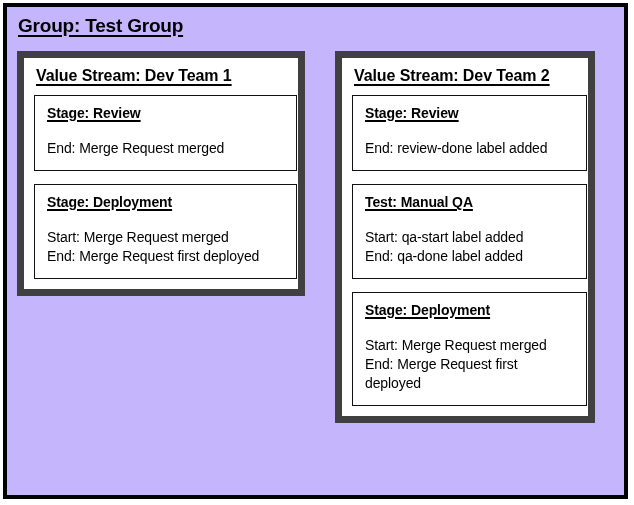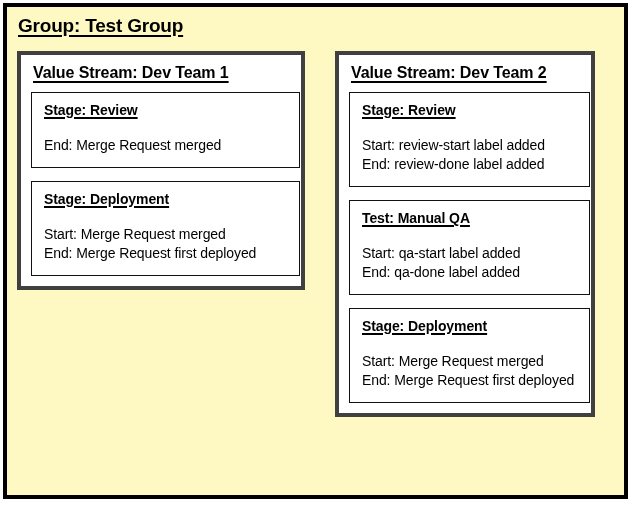--- a/index.html
+++ b/index.html
@@ -18,21 +18,21 @@
 
   
   #group-frame {
     position: absolute;
     left: 3px;
     top: 3px;
     width: 625px;
     height: 496px;
     box-sizing: border-box;
     border: 4px solid #000000;
-    background: #fef9c3;
+    background: #c4b5fd;
   }
 
   
   .group-title {
     position: absolute;
     left: 11px;
     top: 8px;
     font-size: 19px;
     font-weight: bold;
     letter-spacing: -0.2px;
@@ -48,21 +48,21 @@
     left: 0;
     top: 44px;
     right: 0;
     bottom: 0;
   }
 
   
   .value-stream {
     position: absolute;
     box-sizing: border-box;
-    border: 4px solid #404040;
+    border: 7px solid #404040;
     background: #ffffff;
     padding: 8px 1px 10px 10px;
   }
   .value-stream.col-left {
     left: 10px;
     top: 0px;
     width: 288px;
   }
   .value-stream.col-right {
     left: 328px;
@@ -142,21 +142,20 @@
       </div>
     </div>
 
     <div class="value-stream col-right">
       <span class="vs-title">Value Stream: Dev Team 2</span>
 
       <div class="stage-list">
 
         <div class="stage">
           <span class="stage-title">Stage: Review</span>
-          <span class="stage-line">Start: review-start label added</span>
           <span class="stage-line">End: review-done label added</span>
         </div>
 
         <div class="stage">
           <span class="stage-title">Test: Manual QA</span>
           <span class="stage-line">Start: qa-start label added</span>
           <span class="stage-line">End: qa-done label added</span>
         </div>
 
         <div class="stage">

